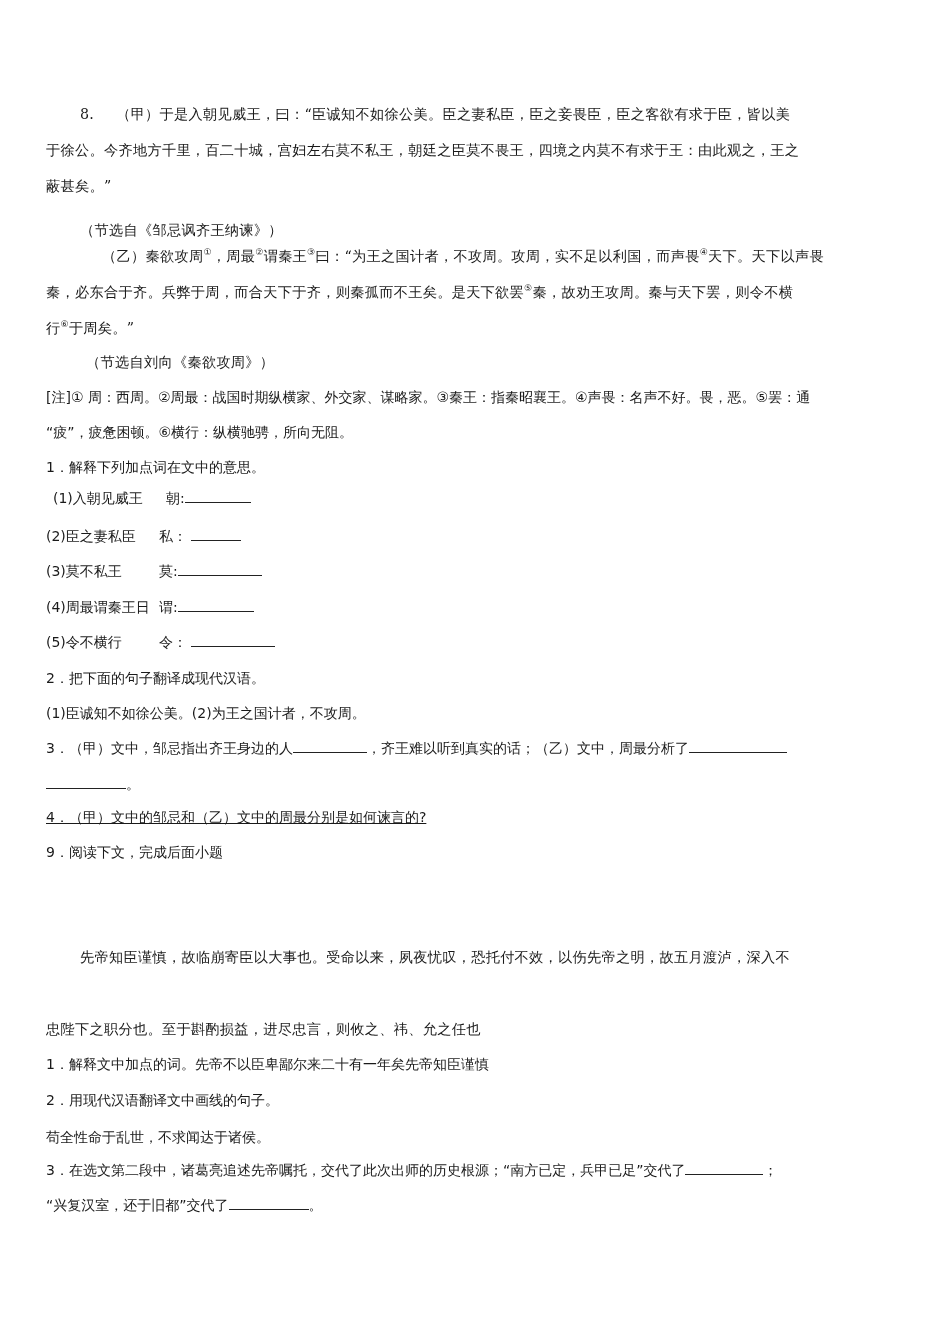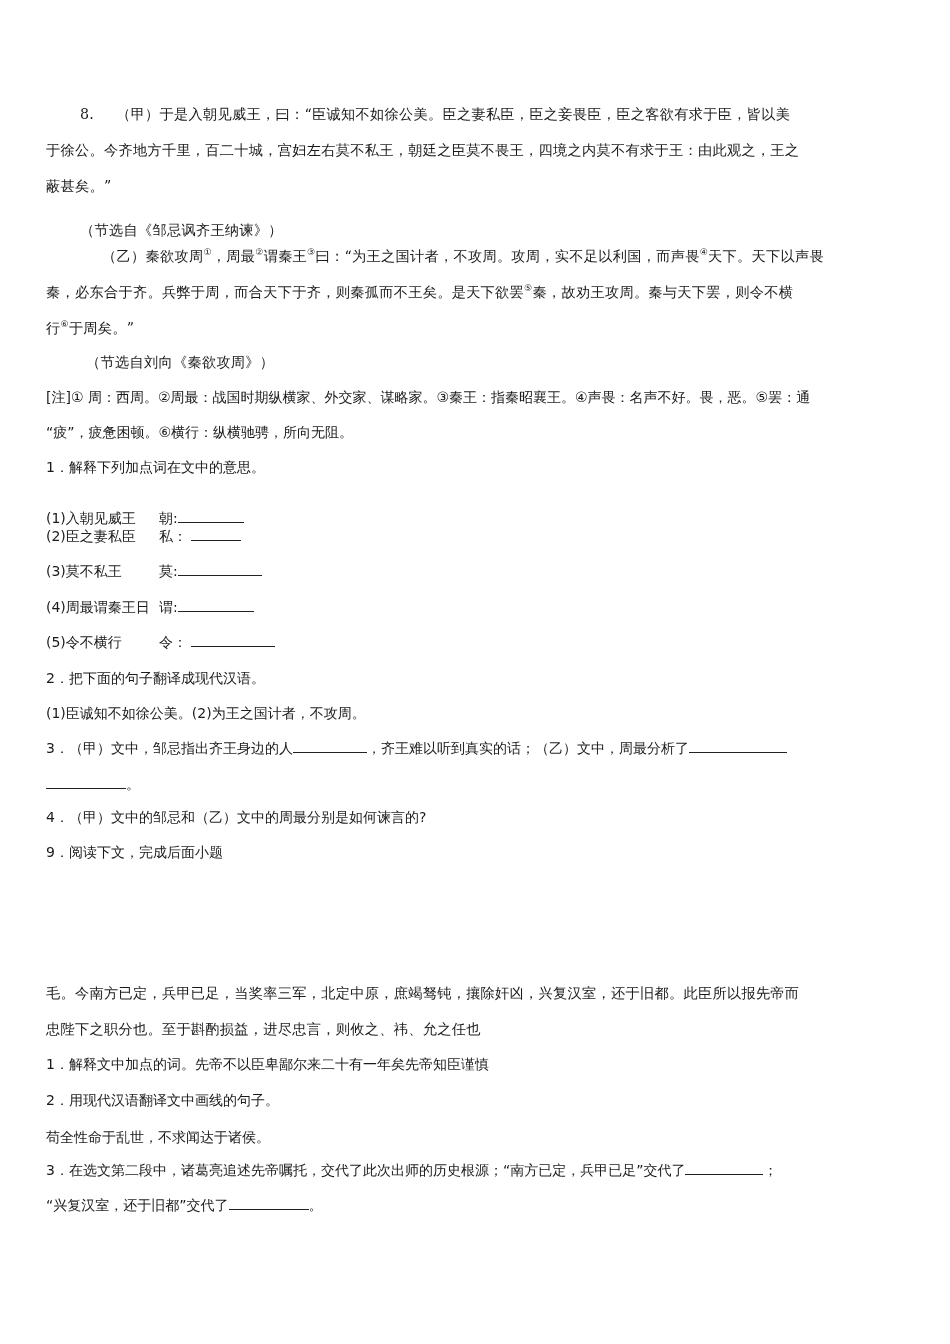--- a/index.html
+++ b/index.html
@@ -36,21 +36,21 @@
   <div class="line kai" style="top:318px;">
     <span>行</span><sup>⑥</sup><span>于周矣。”</span>
   </div>
   <div class="line kai" style="top:352px; left:86px;">（节选自刘向《秦欲攻周》）</div>
 
   <div class="line song" style="top:387px;">[注]① 周：西周。②周最：战国时期纵横家、外交家、谋略家。③秦王：指秦昭襄王。④声畏：名声不好。畏，恶。⑤罢：通</div>
   <div class="line song" style="top:422px;">“疲”，疲惫困顿。⑥横行：纵横驰骋，所向无阻。</div>
 
   <div class="line song" style="top:457px;">1．解释下列加点词在文中的意思。</div>
 
-  <div class="line song" style="top:508px;">
+  <div class="line song" style="top:488px;margin-left:7px;">
     <span class="item-label">(1)入朝见威王</span><span>朝:</span><span class="blank" style="width:66px;"></span>
   </div>
   <div class="line song" style="top:526px;">
     <span class="item-label">(2)臣之妻私臣</span><span>私： </span><span class="blank" style="width:50px;"></span>
   </div>
   <div class="line song" style="top:561px;">
     <span class="item-label">(3)莫不私王</span><span>莫:</span><span class="blank" style="width:84px;"></span>
   </div>
   <div class="line song" style="top:597px;">
     <span class="item-label">(4)周最谓秦王日</span><span>谓:</span><span class="blank" style="width:76px;"></span>
@@ -62,26 +62,26 @@
   <div class="line song" style="top:668px;">2．把下面的句子翻译成现代汉语。</div>
   <div class="line song" style="top:703px;">(1)臣诚知不如徐公美。(2)为王之国计者，不攻周。</div>
 
   <div class="line song" style="top:738px;">
     <span>3．（甲）文中，邹忌指出齐王身边的人</span><span class="blank" style="width:74px;"></span><span>，齐王难以听到真实的话；（乙）文中，周最分析了</span><span class="blank" style="width:98px;"></span>
   </div>
   <div class="line song" style="top:774px;">
     <span class="blank" style="width:80px;"></span><span>。</span>
   </div>
 
-  <div class="line song" style="top:807px;">4．（甲）文中的邹忌和（乙）文中的周最分别是如何谏言的?</div>
+  <div class="line song" style="top:807px;text-decoration:underline;">4．（甲）文中的邹忌和（乙）文中的周最分别是如何谏言的?</div>
 
   <div class="line song" style="top:842px;">9．阅读下文，完成后面小题</div>
 
 
-  <div class="line kai" style="top:983px;">毛。今南方已定，兵甲已足，当奖率三军，北定中原，庶竭驽钝，攘除奸凶，兴复汉室，还于旧都。此臣所以报先帝而</div>
+  <div class="line kai ind" style="top:947px;">先帝知臣谨慎，故临崩寄臣以大事也。受命以来，夙夜忧叹，恐托付不效，以伤先帝之明，故五月渡泸，深入不</div>
   <div class="line kai" style="top:1019px;">忠陛下之职分也。至于斟酌损益，进尽忠言，则攸之、祎、允之任也</div>
 
   <div class="line song" style="top:1054px;">1．解释文中加点的词。先帝不以臣卑鄙尔来二十有一年矣先帝知臣谨慎</div>
   <div class="line song" style="top:1090px;">2．用现代汉语翻译文中画线的句子。</div>
   <div class="line song" style="top:1128px;font-family:Liberation Serif, serif;">苟全性命于乱世，不求闻达于诸侯。</div>
 
   <div class="line song" style="top:1160px;">
     <span>3．在选文第二段中，诸葛亮追述先帝嘱托，交代了此次出师的历史根源；“南方已定，兵甲已足”交代了</span><span class="blank" style="width:78px;"></span><span>；</span>
   </div>
   <div class="line song" style="top:1195px;">

